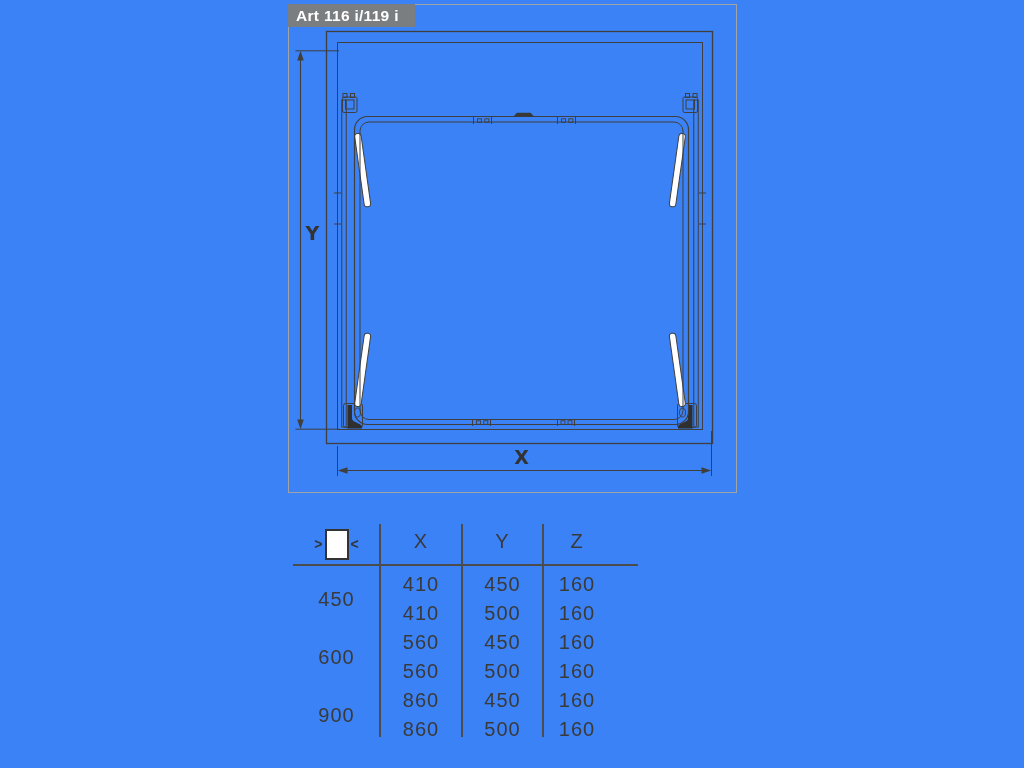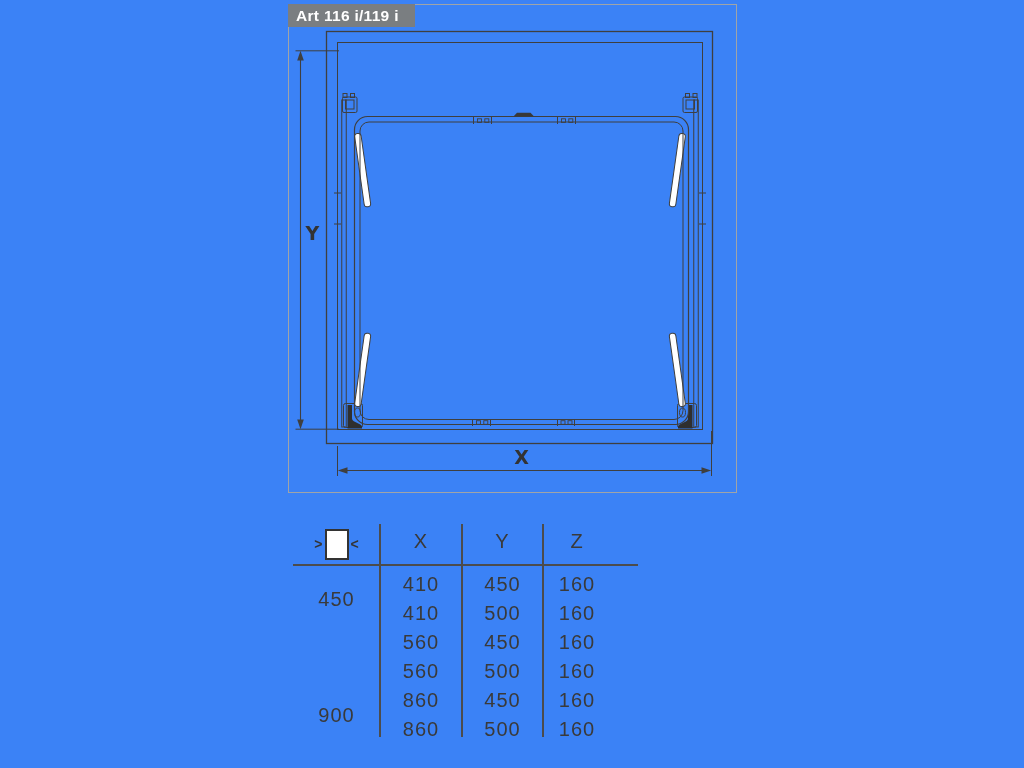--- a/index.html
+++ b/index.html
@@ -120,20 +120,21 @@
     <div class="hcell" style="left:87px;width:82px;">X</div>
     <div class="hcell" style="left:169px;width:81px;">Y</div>
     <div class="hcell" style="left:250px;width:68px;">Z</div>
     <div class="hrule"></div>
 
     <div class="vrule" style="left:86px;"></div>
     <div class="vrule" style="left:168px;"></div>
     <div class="vrule" style="left:249px;"></div>
 
     <div class="gLabel" style="top:52px;">450</div>
+    <div class="gLabel" style="top:110px;">600</div>
     <div class="gLabel" style="top:168px;text-align:right;">900</div>
 
     <div class="trow" style="top:52px;">
       <div class="cw0"></div>
       <div class="cw1">410</div>
       <div class="cw2">450</div>
       <div class="cw3">160</div>
     </div>
     <div class="trow" style="top:81px;">
       <div class="cw0"></div>

